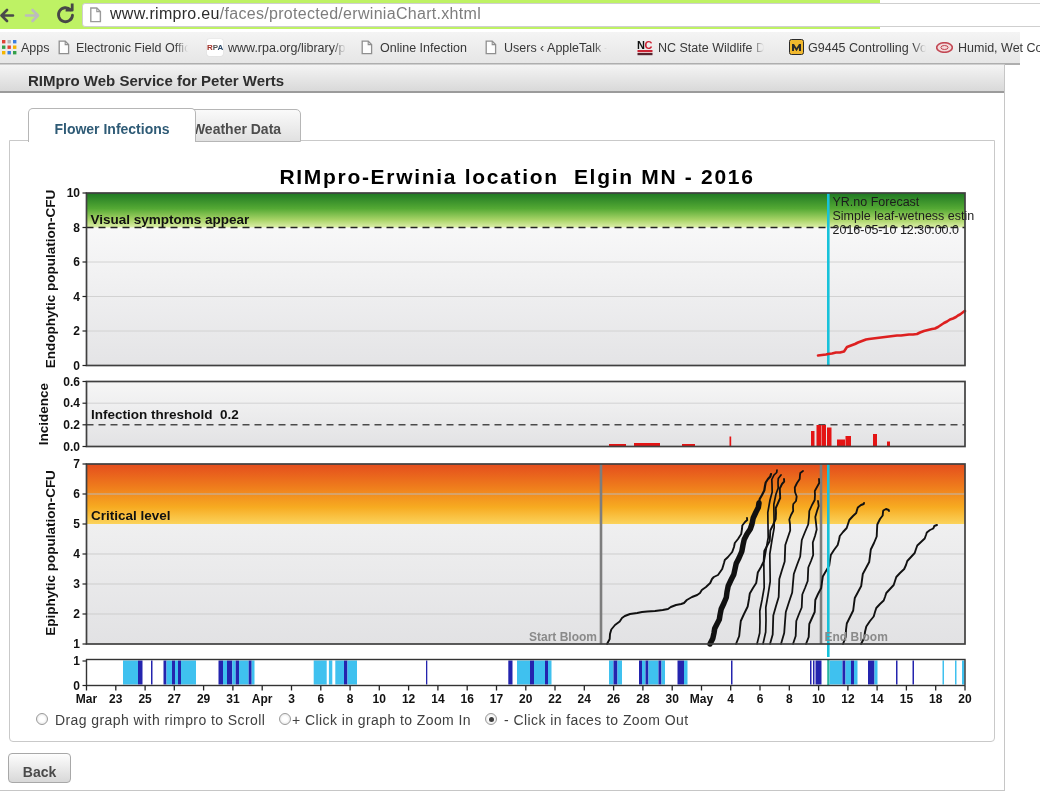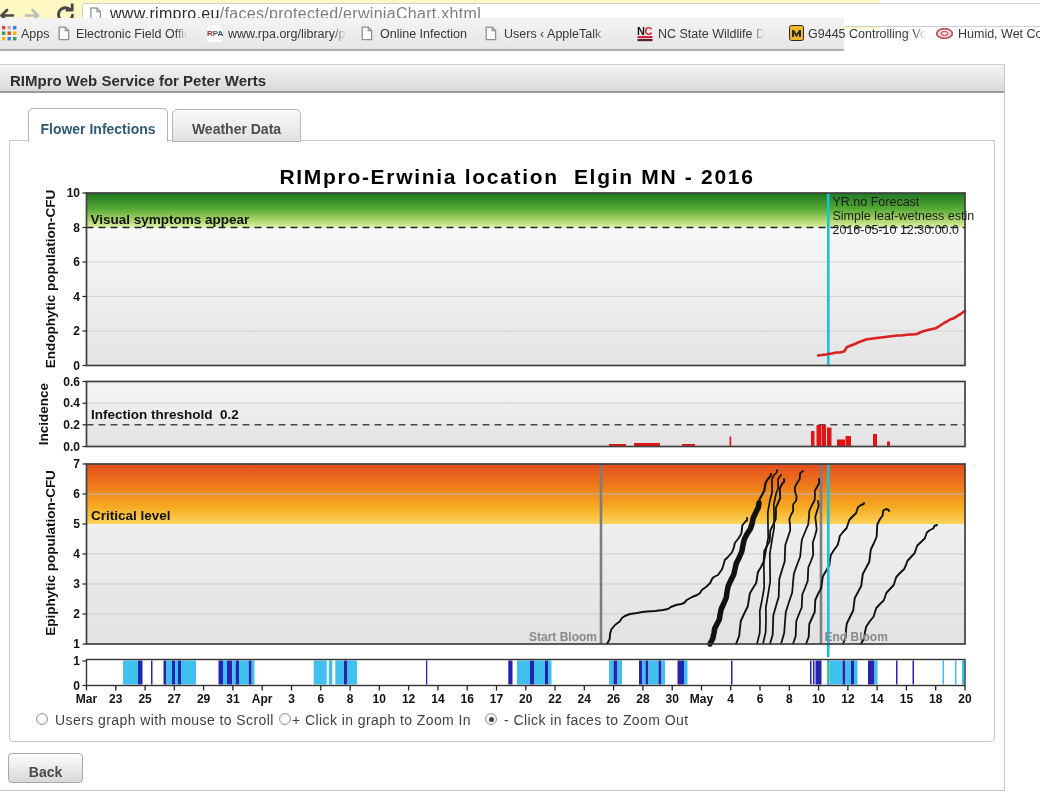--- a/index.html
+++ b/index.html
@@ -1,27 +1,27 @@
 <!DOCTYPE html>
 <html><head><meta charset="utf-8"><style>
 *{margin:0;padding:0;box-sizing:border-box}
 body{width:1040px;height:803px;position:relative;background:#fff;font-family:"Liberation Sans",sans-serif;overflow:hidden}
-#toolbar{position:absolute;left:0;top:0;width:880px;height:29px;background:#fef9c3}
+#toolbar{position:absolute;left:0;top:0;width:880px;height:29px;background:#bef264}
 #urlbox{position:absolute;left:82px;top:3px;width:970px;height:24px;background:#fff;border:1px solid #cfcfcf;border-radius:3px}
-#bkbar{position:absolute;left:0;top:18px;width:844px;height:33px;background:linear-gradient(#f4f4f4,#e6e6e6);border-bottom:2px solid #aeaeae}
-#hdr{position:absolute;left:0;top:64px;width:1004px;height:29px;background:linear-gradient(#f4f4f4,#d9d9d9);border-top:1px solid #cfcfcf;border-bottom:2px solid #9b9b9b;font:bold 15px "Liberation Sans",sans-serif;color:#2e2e2e;line-height:31px;padding-left:10px}
+#bkbar{position:absolute;left:0;top:32px;width:1020px;height:33px;background:linear-gradient(#f4f4f4,#e6e6e6);border-bottom:2px solid #aeaeae}
+#hdr{position:absolute;left:0;top:64px;width:1004px;height:29px;background:linear-gradient(#f4f4f4,#d9d9d9);border-top:1px solid #cfcfcf;border-bottom:2px solid #9b9b9b;font:bold 15px "Liberation Sans",sans-serif;color:#2e2e2e;line-height:31px;padding-left:28px}
 #panel{position:absolute;left:9px;top:140px;width:986px;height:602px;border:1px solid #c9c9c9;border-radius:0 0 4px 4px;background:#fff}
 .tab{position:absolute;height:33px;border:1px solid #b6b6b6;border-radius:5px 5px 0 0;font:bold 14px "Liberation Sans",sans-serif;text-align:center}
-#tab1{left:28px;top:108px;width:140px;background:#fff;border-bottom:0;height:34px;color:#2f5b76;line-height:41px;z-index:3}
+#tab1{left:28px;top:108px;width:168px;background:#fff;border-bottom:0;height:34px;color:#2f5b76;line-height:41px;z-index:3}
 #tab2{left:172px;top:109px;width:129px;background:linear-gradient(#fafafa,#e1e1e1);color:#4d4d4d;line-height:39px}
 #rightline{position:absolute;left:1004px;top:64px;width:1px;height:726px;background:#c6c6c6}
 #botline{position:absolute;left:0px;top:790px;width:1005px;height:1px;background:#c6c6c6}
 .radio{position:absolute;width:12px;height:12px;border:1px solid #9a9a9a;border-radius:50%;background:radial-gradient(#fff 35%,#dcdcdc)}
 .rlab{position:absolute;top:712px;letter-spacing:0.42px;font:14px "Liberation Sans",sans-serif;color:#3f3f3f;white-space:nowrap}
-#back{position:absolute;left:8px;top:753px;width:75px;height:30px;border:1px solid #a8a8a8;border-radius:4px;background:linear-gradient(#fdfdfd,#d8d8d8);font:bold 14px "Liberation Sans",sans-serif;color:#4a4a4a;text-align:center;line-height:36px}
+#back{position:absolute;left:8px;top:753px;width:63px;height:30px;border:1px solid #a8a8a8;border-radius:4px;background:linear-gradient(#fdfdfd,#d8d8d8);font:bold 14px "Liberation Sans",sans-serif;color:#4a4a4a;text-align:center;line-height:36px}
 </style></head><body>
 <div id="toolbar">
 <svg width="80" height="29" viewBox="0 0 80 29">
 <path d="M13 15.5 H2.5 M7 10 l-5.5 5.5 L7 21" fill="none" stroke="#4a4a4a" stroke-width="2.6" stroke-linecap="round" stroke-linejoin="round"></path>
 <path d="M26 15.5 H37 M32.5 10 l5.5 5.5 -5.5 5.5" fill="none" stroke="#bcbcbc" stroke-width="2.6" stroke-linecap="round" stroke-linejoin="round"></path>
 <path d="M70.5 9.8 a7 7 0 1 0 2 5.3" fill="none" stroke="#474747" stroke-width="2.8" stroke-linecap="round"></path>
 <path d="M65.6 10.2 h6.6 v-6.6" fill="none" stroke="#474747" stroke-width="2.8" stroke-linejoin="round"></path>
 </svg>
 <div id="urlbox"></div>
 <svg style="position:absolute;left:89px;top:7px" width="13" height="16" viewBox="0 0 13 16">
@@ -333,18 +333,18 @@
 <text x="832.5" y="233.5" class="fc">2016-05-10 12:30:00.0</text>
 <text x="91" y="419" class="an">Infection threshold&nbsp;&nbsp;0.2</text>
 <text x="91" y="520" class="an">Critical level</text>
 <text x="597" y="641" text-anchor="end" class="bl">Start Bloom</text>
 <text x="824.5" y="641" class="bl">End Bloom</text>
 <text x="55" y="279" text-anchor="middle" transform="rotate(-90 55 279)" class="yl">Endophytic population-CFU</text>
 <text x="48" y="414" text-anchor="middle" transform="rotate(-90 48 414)" class="yl">Incidence</text>
 <text x="55" y="553" text-anchor="middle" transform="rotate(-90 55 553)" class="yl">Epiphytic population-CFU</text>
 </svg>
 <div class="radio" style="left:36px;top:713px"></div>
-<div class="rlab" style="left:55px">Users graph with mouse to Scroll</div>
+<div class="rlab" style="left:55px">Drag graph with rimpro to Scroll</div>
 <div class="radio" style="left:279px;top:713px"></div>
 <div class="rlab" style="left:292px">+ Click in graph to Zoom In</div>
 <div class="radio" style="left:485px;top:713px"></div>
 <div style="position:absolute;left:489px;top:717px;width:5px;height:5px;border-radius:50%;background:#3e3e3e"></div>
 <div class="rlab" style="left:504px">- Click in faces to Zoom Out</div>
 <div id="back">Back</div>
 </body></html>

